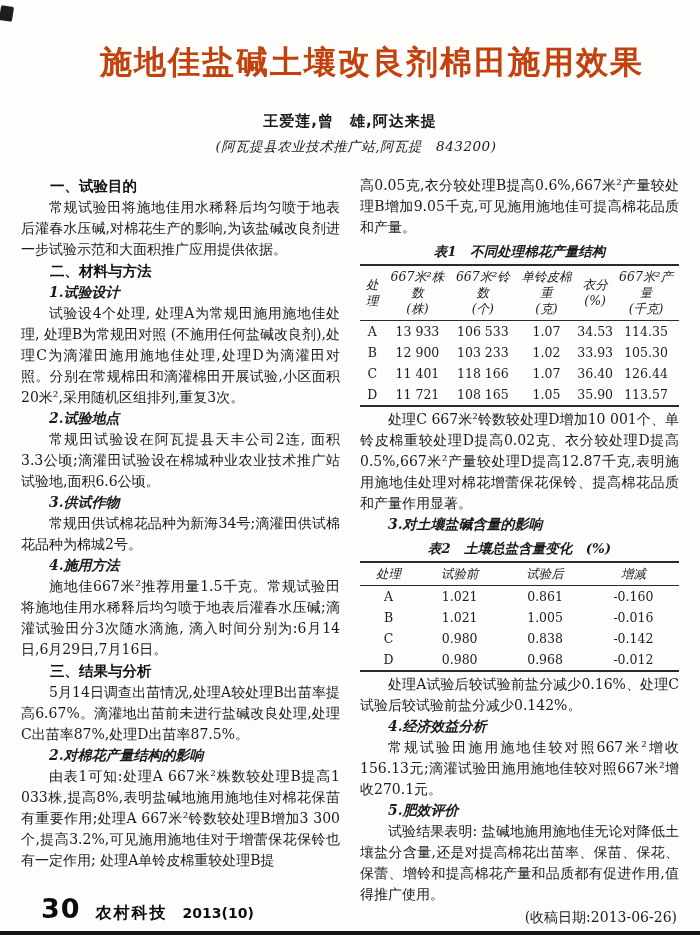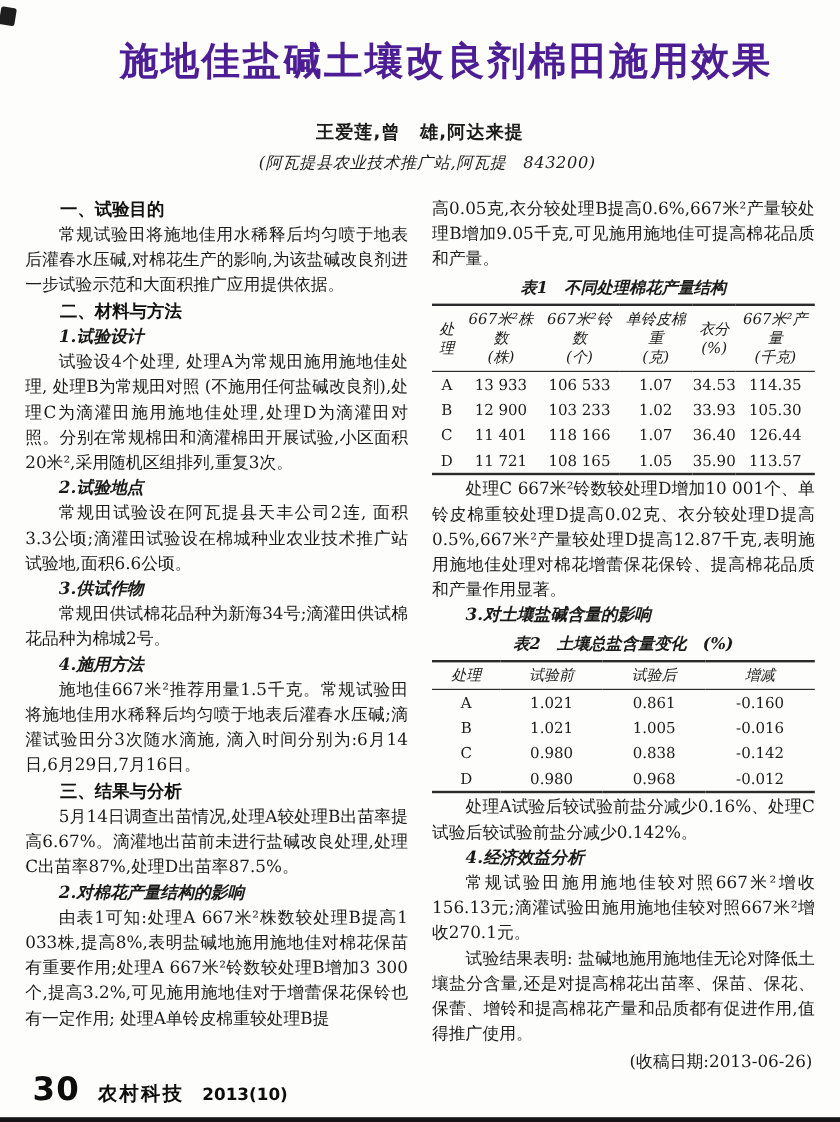--- a/index.html
+++ b/index.html
@@ -7,21 +7,21 @@
     position:relative;width:700px;height:935px;margin:0 auto;
     background:#fdfdfb;color:#1b1b1b;overflow:hidden;
     font-family:"DejaVu Serif","Liberation Serif",serif;
   }
   
   .smudge{position:absolute;top:6px;left:0;width:13px;height:15px;background:#1e1e1e;border-radius:2px;transform:rotate(9deg);}
   
   .header{text-align:center;padding-top:30px;}
   .title{
     font-family:"DejaVu Sans","Liberation Sans",sans-serif;
-    font-size:32px;font-weight:900;letter-spacing:2px;color:#4c1d95;margin:0;padding-left:44px;
+    font-size:32px;font-weight:900;letter-spacing:2px;color:#c2410c;margin:11px;padding-left:44px;
   }
   .authors{margin-top:27px;font-size:15px;font-weight:600;
     font-family:"DejaVu Sans","Liberation Sans",sans-serif;letter-spacing:1px;}
   .affiliation{margin-top:7px;font-size:13.5px;font-style:italic;letter-spacing:.5px;padding-left:12px;}
   
   .columns{display:flex;gap:20px;padding:0 21px;margin-top:19px;}
   .col{width:50%;font-size:14px;line-height:21px;text-align:justify;}
   .sec-heading{
     font-family:"DejaVu Sans","Liberation Sans",sans-serif;
     font-size:14.5px;font-weight:bold;margin:0;text-indent:2em;line-height:22px;color:#111;
@@ -40,21 +40,21 @@
     margin:1px 0 2px 0;
   }
   table.three-line th{
     font-weight:normal;font-style:italic;vertical-align:middle;
     padding:3px 0 3px 0;border-bottom:1.5px solid #2b2b2b;
   }
   table.three-line th .u{display:block;font-style:italic;}
   table.three-line td{padding:2.5px 0;}
   .received{text-align:right;margin:2px 2px 0 0;text-indent:0;}
   
-  .footer{position:absolute;left:27px;bottom:11px;display:flex;align-items:baseline;gap:15px;
+  .footer{position:absolute;left:41px;bottom:11px;display:flex;align-items:baseline;gap:15px;
     font-family:"DejaVu Sans","Liberation Sans",sans-serif;color:#0d0d0d;}
   .pageno{font-size:27px;font-weight:900;letter-spacing:1px;}
   .journal{font-size:16px;font-weight:900;letter-spacing:2px;}
   .issue{font-size:14px;font-weight:900;}
   .bottom-rule{position:absolute;left:0;right:0;bottom:0;height:4px;background:#151515;}
 </style>
 </head>
 <body>
 
 <div class="page">
@@ -176,20 +176,21 @@
               <td>0.980</td>
               <td>0.968</td>
               <td>-0.012</td>
           </tr>
         </tbody>
       </table>
 
       <p class="para">处理A试验后较试验前盐分减少0.16%、处理C试验后较试验前盐分减少0.142%。</p>
       <h3 class="sub-heading">4.经济效益分析</h3>
       <p class="para">常规试验田施用施地佳较对照667米²增收156.13元;滴灌试验田施用施地佳较对照667米²增收270.1元。</p>
+      <h3 class="sub-heading">5.肥效评价</h3>
       <p class="para">试验结果表明: 盐碱地施用施地佳无论对降低土壤盐分含量,还是对提高棉花出苗率、保苗、保花、保蕾、增铃和提高棉花产量和品质都有促进作用,值得推广使用。</p>
       <p class="para received">(收稿日期:2013-06-26)</p>
     </div>
   </div>
 
   <footer class="footer">
     <span class="pageno">30</span>
     <span class="journal">农村科技</span>
     <span class="issue">2013(10)</span>
   </footer>

